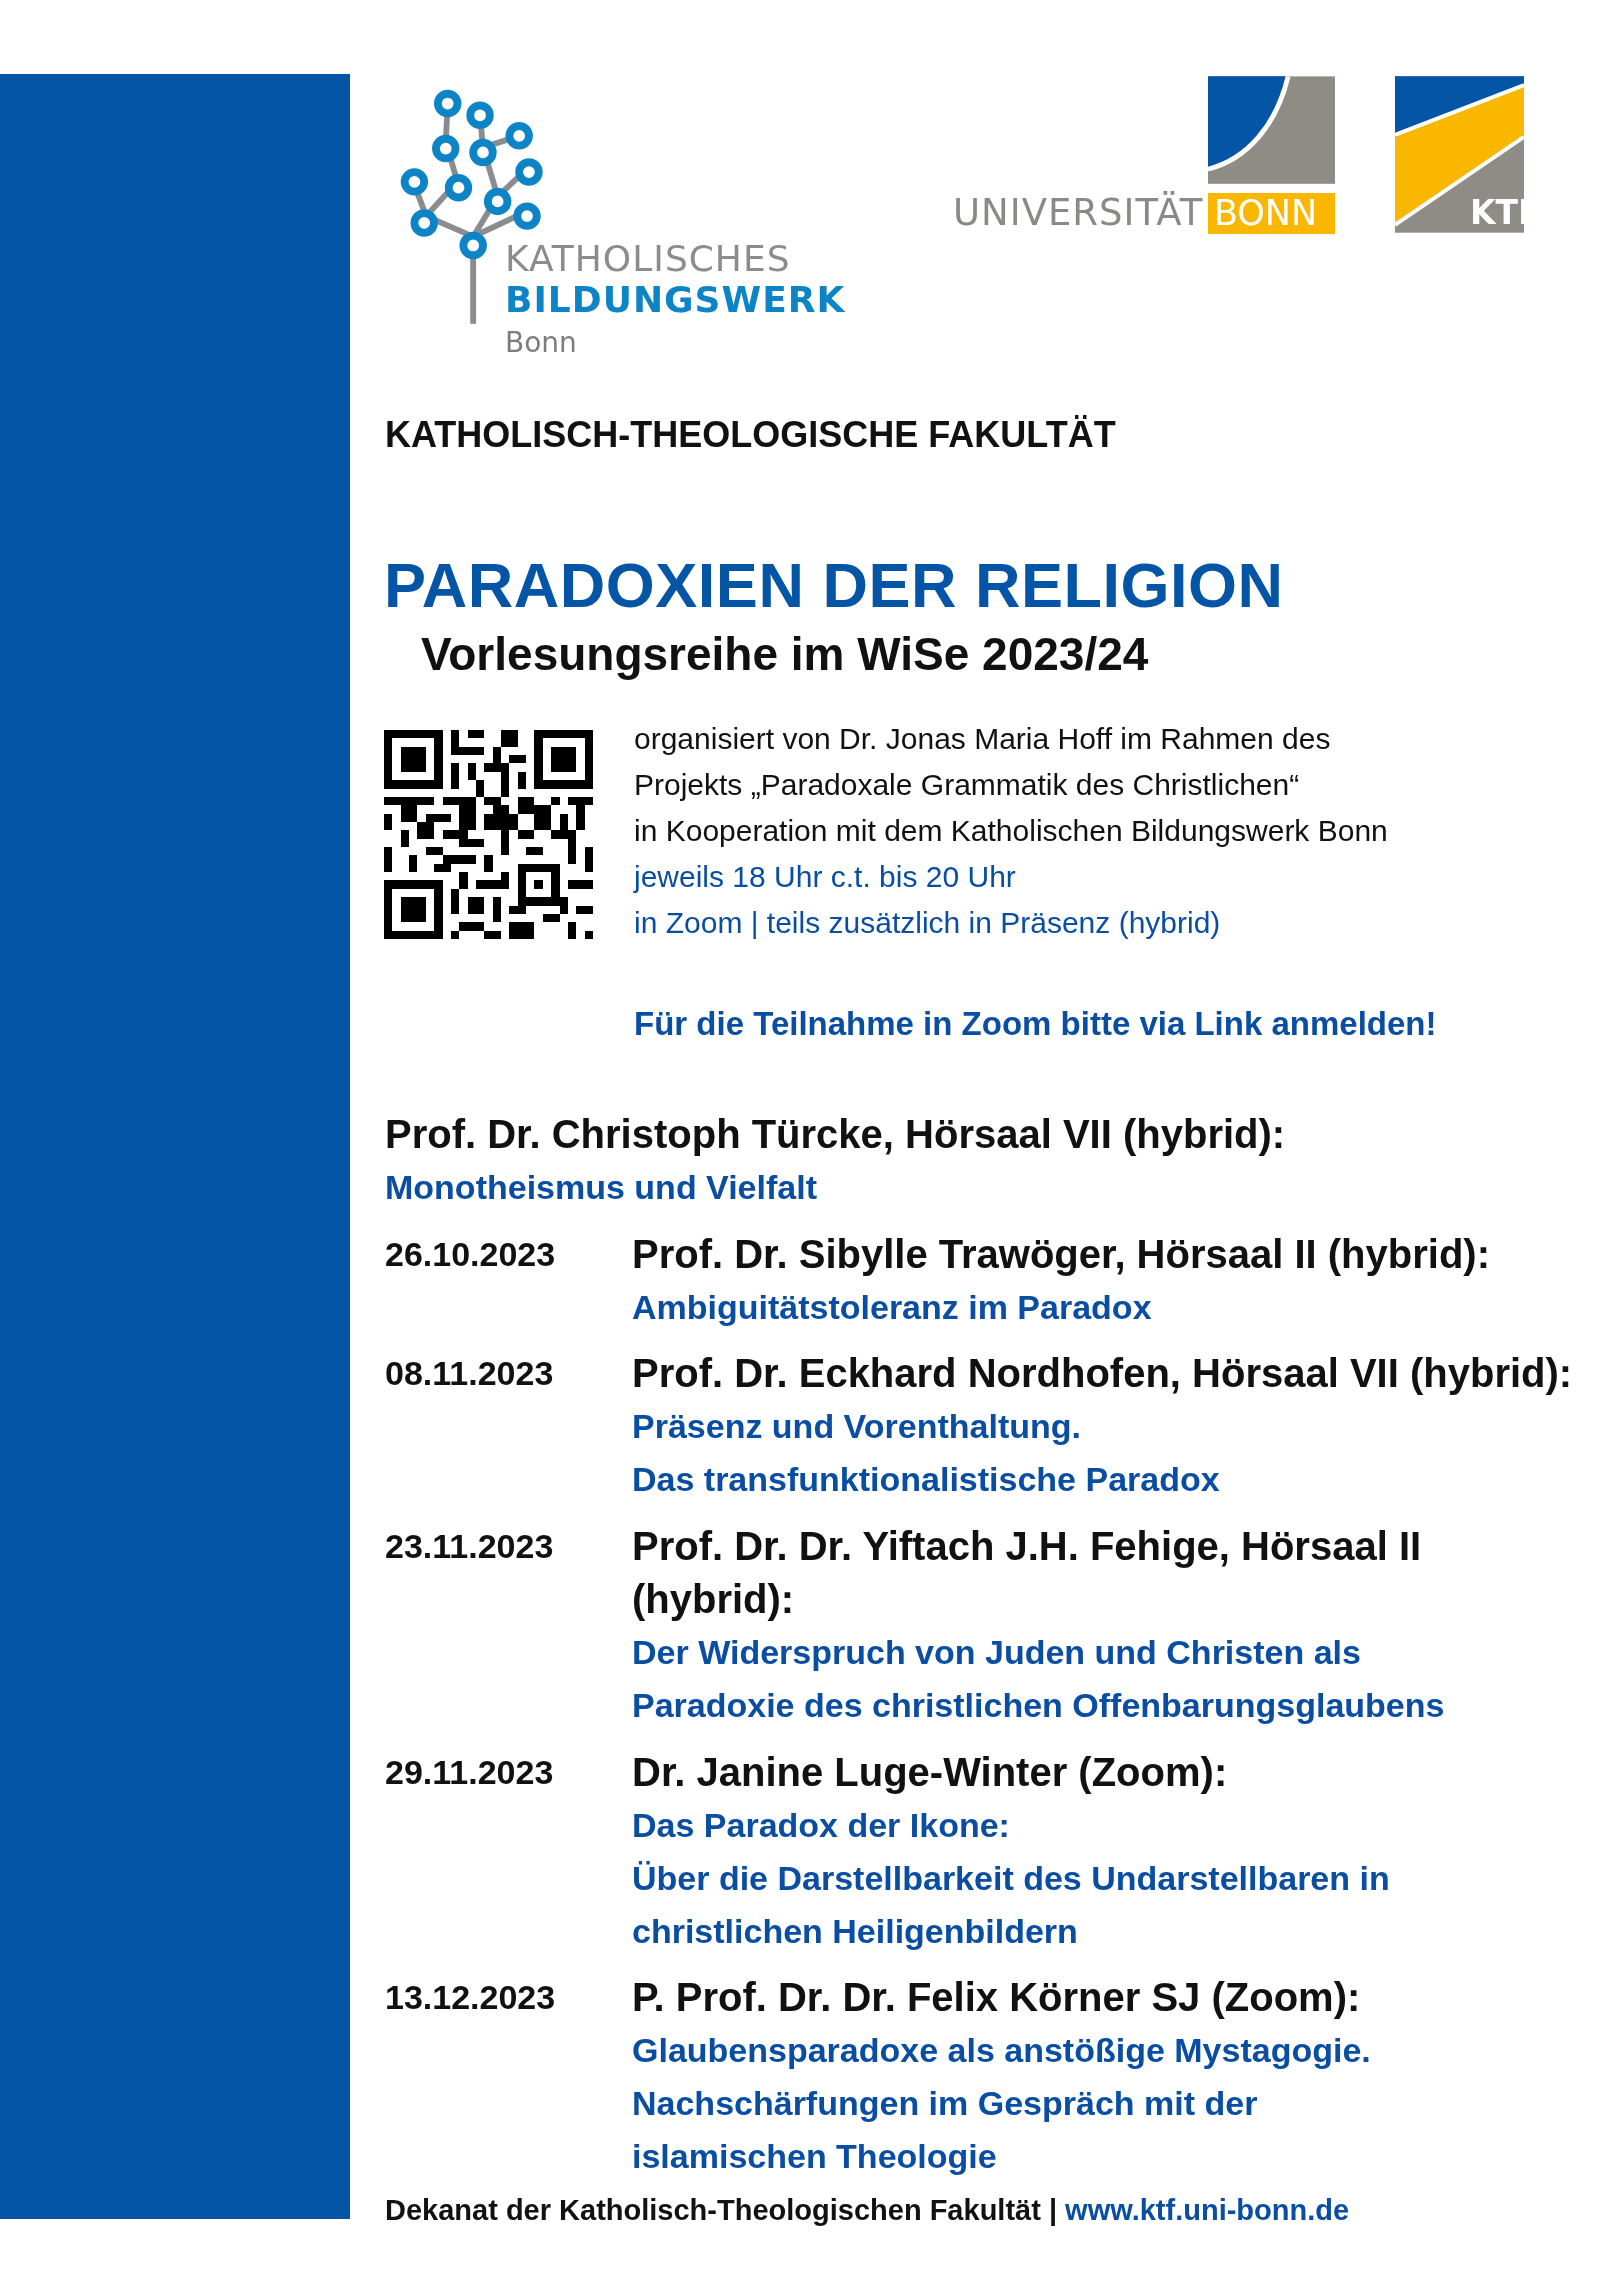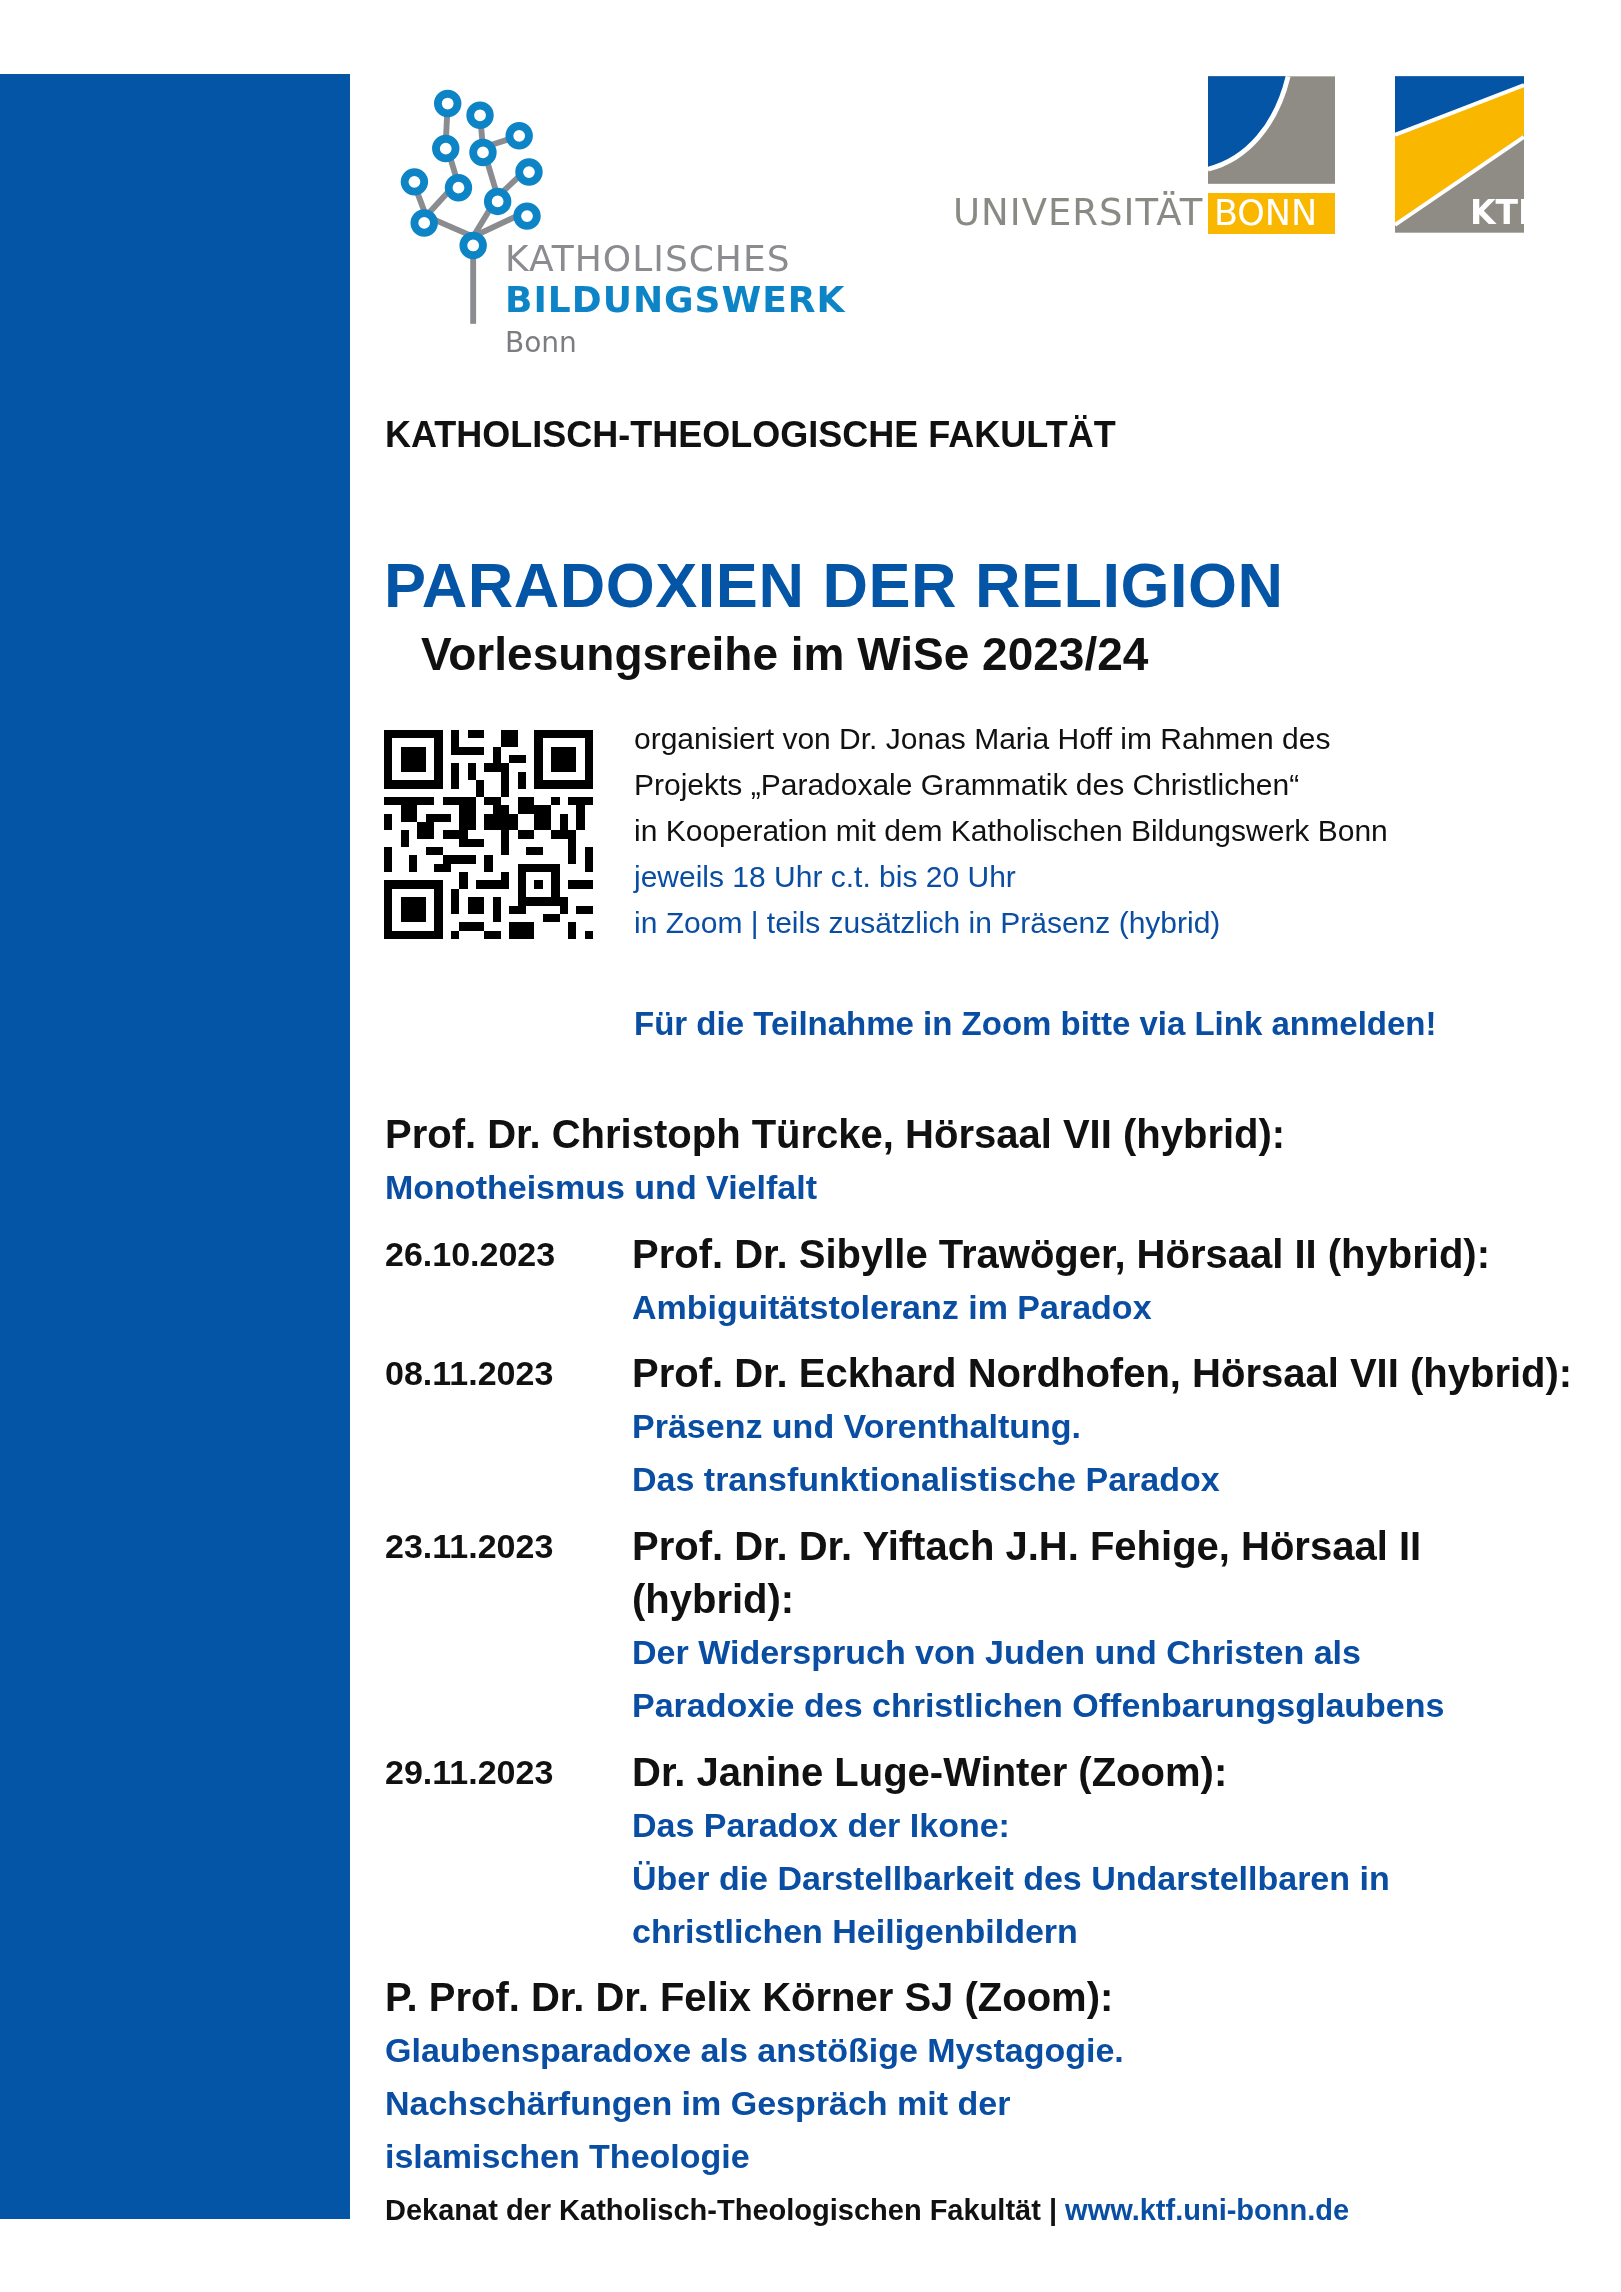--- a/index.html
+++ b/index.html
@@ -225,20 +225,21 @@
   <div class="event">
     <div class="date">29.11.2023</div>
     <div class="body">
       <div class="speaker">Dr. Janine Luge-Winter (Zoom):</div>
       <div class="topic">Das Paradox der Ikone:</div>
       <div class="topic">Über die Darstellbarkeit des Undarstellbaren in</div>
       <div class="topic">christlichen Heiligenbildern</div>
     </div>
   </div>
   <div class="event">
+    <div class="date">13.12.2023</div>
     <div class="body">
       <div class="speaker">P. Prof. Dr. Dr. Felix Körner SJ (Zoom):</div>
       <div class="topic">Glaubensparadoxe als anstößige Mystagogie.</div>
       <div class="topic">Nachschärfungen im Gespräch mit der</div>
       <div class="topic">islamischen Theologie</div>
     </div>
   </div>
 </div>
 
 <div class="abs footer">

